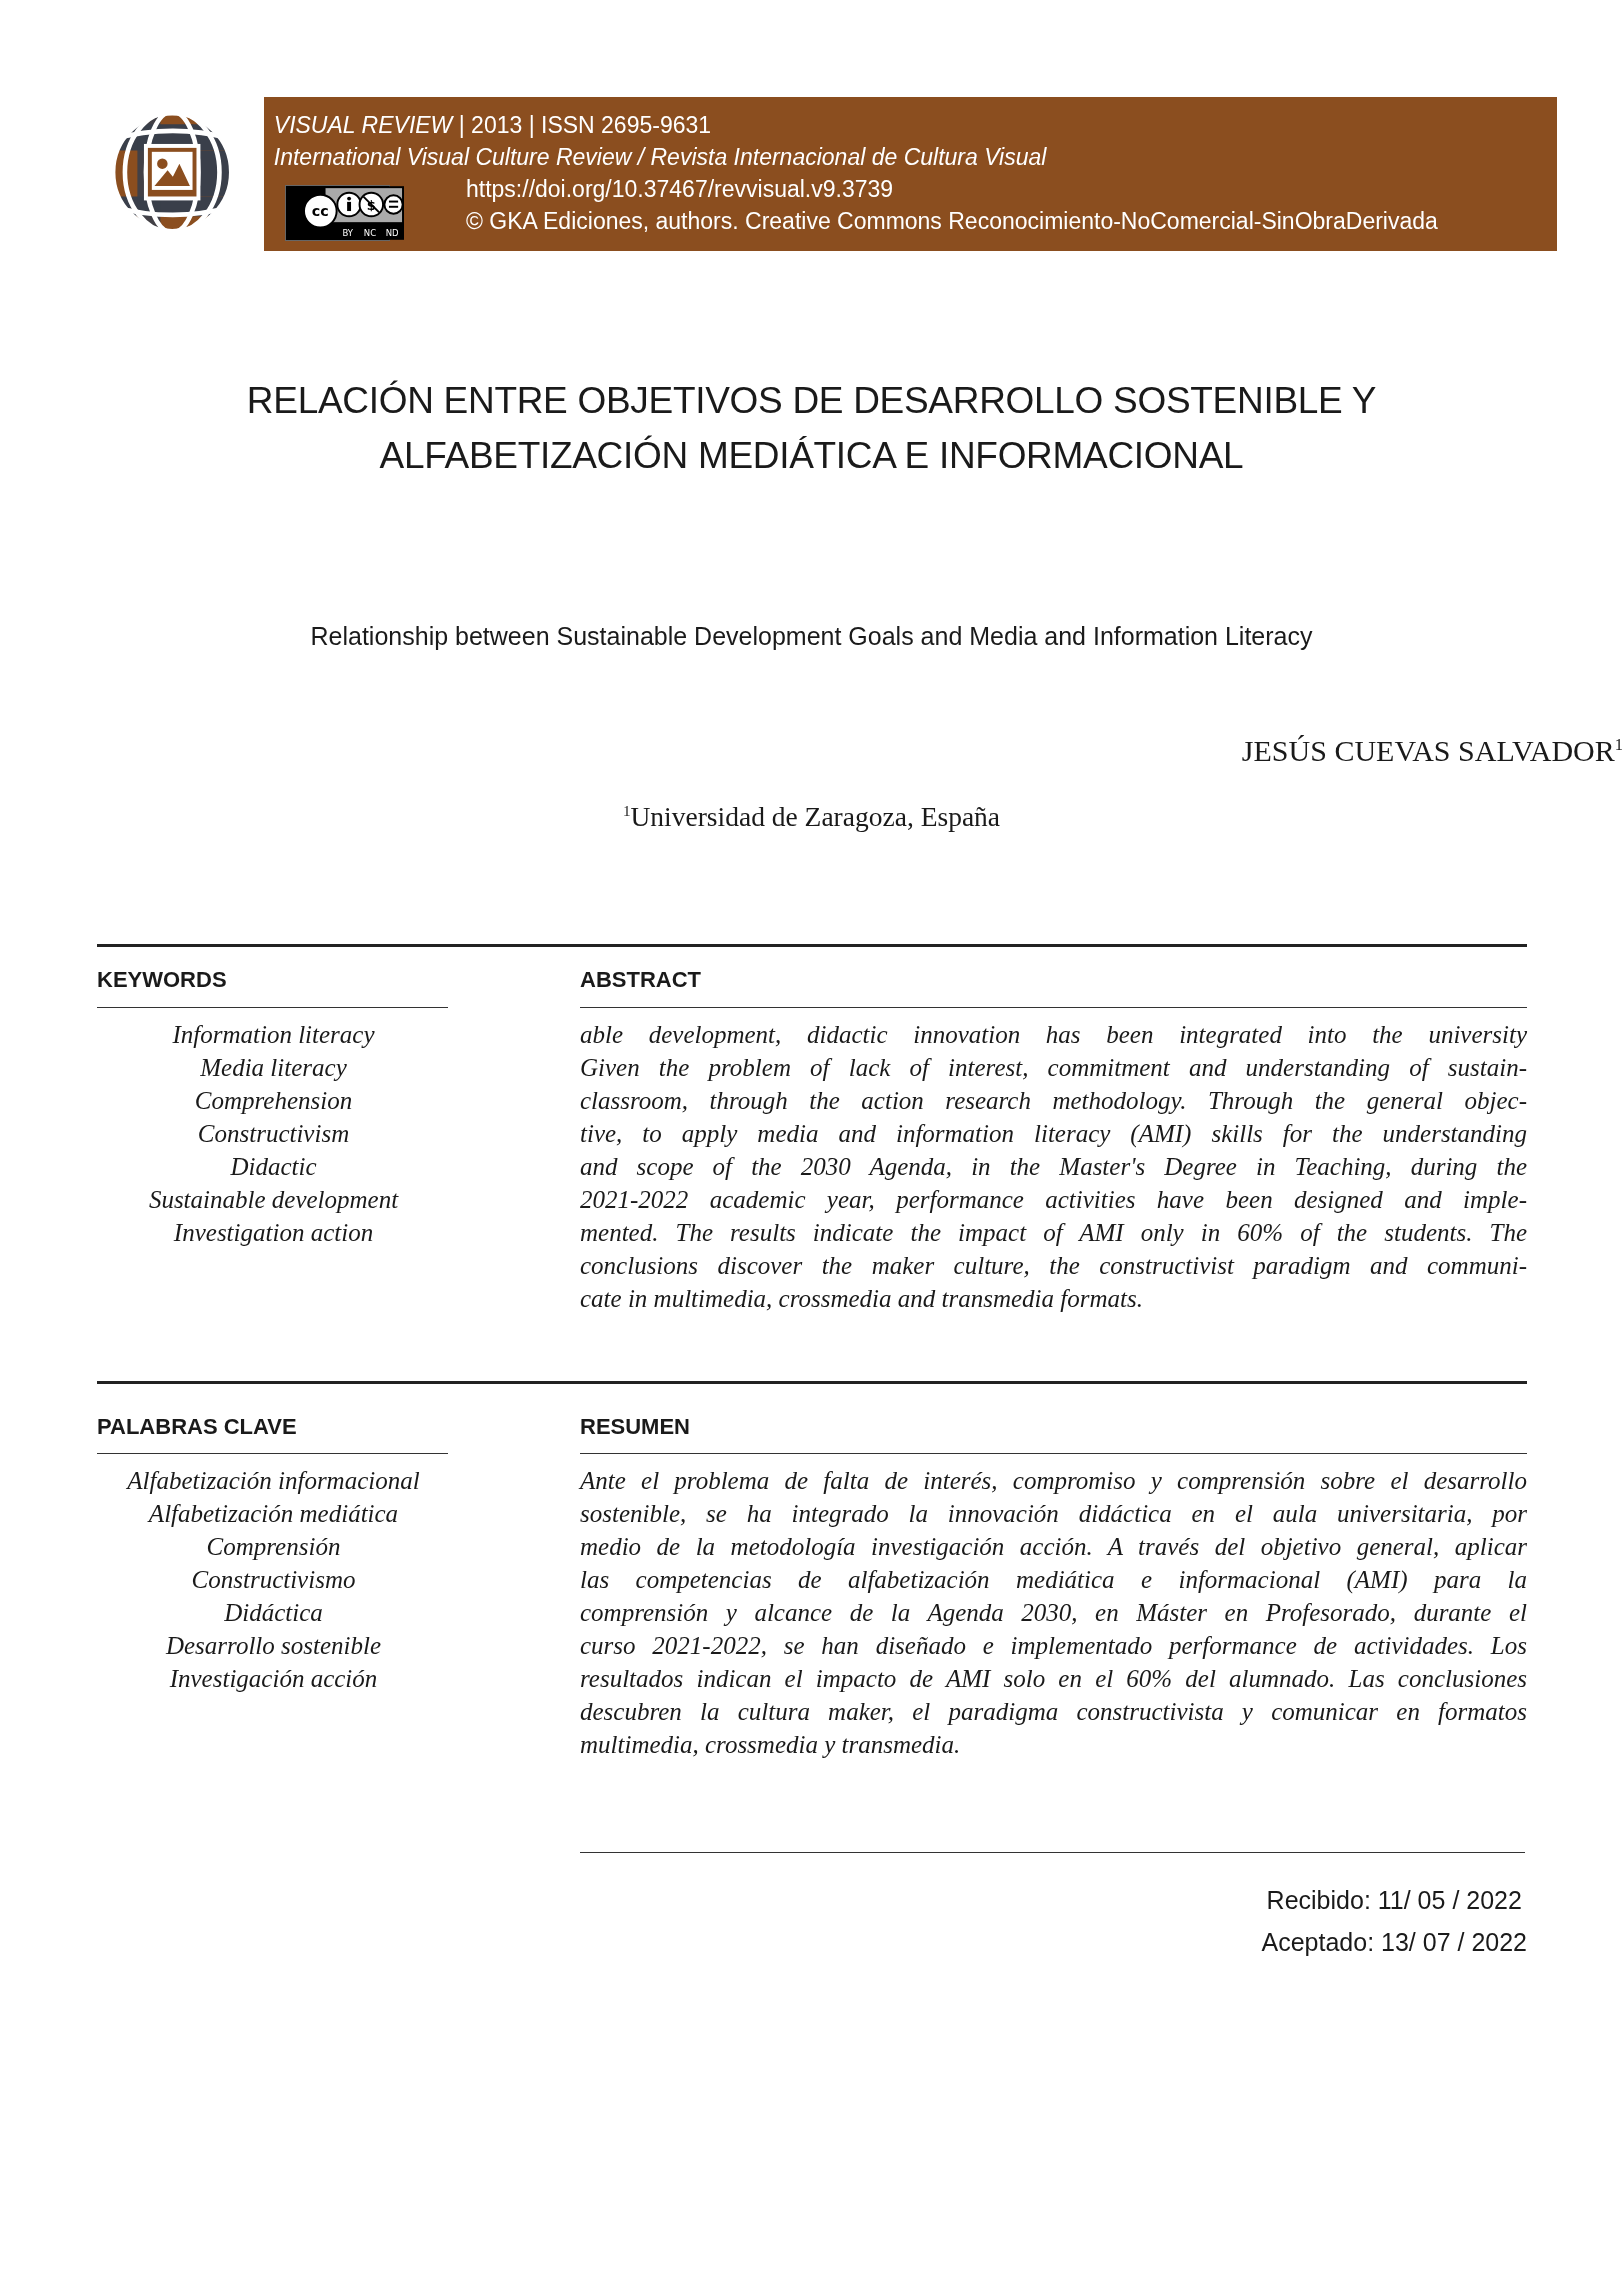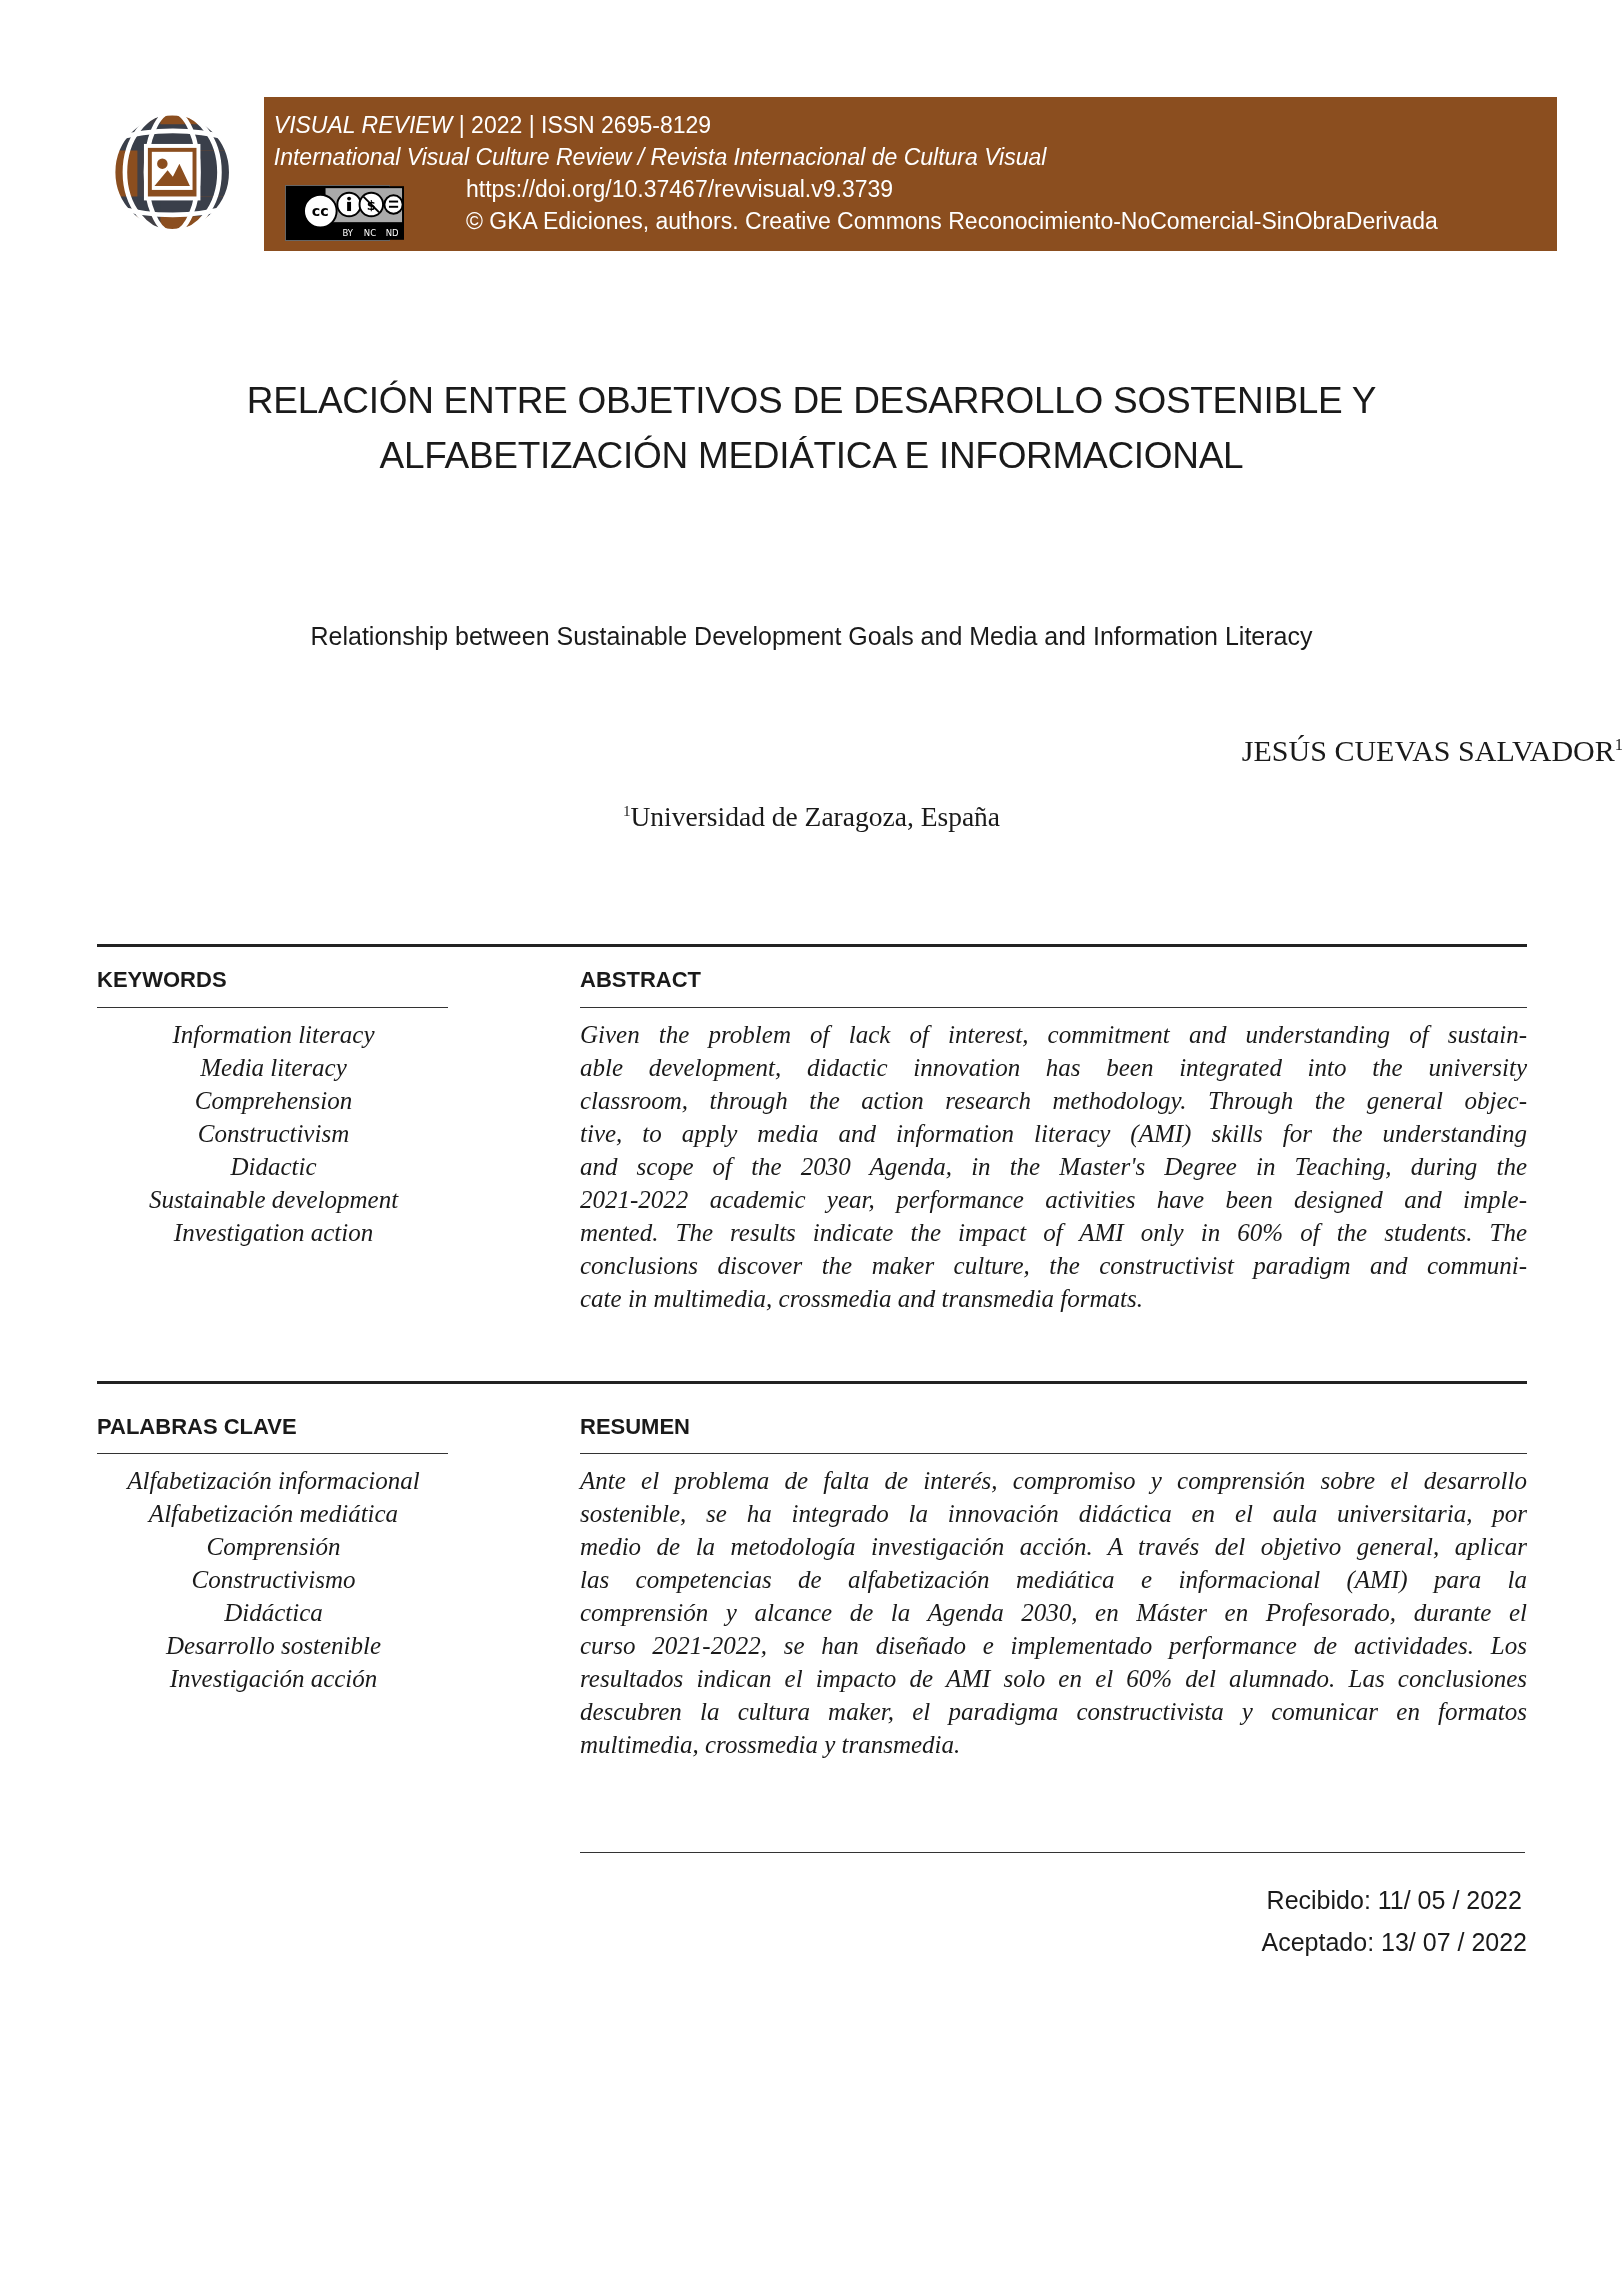--- a/index.html
+++ b/index.html
@@ -68,21 +68,21 @@
     <rect x="76" y="76" width="74" height="74" fill="#8B4E1F"></rect>
     <rect x="82" y="82" width="62" height="58" fill="#ffffff"></rect>
     <circle cx="98" cy="100" r="8" fill="#8B4E1F"></circle>
     <path d="M86,134 L106,110 L114,120 L124,100 L140,134 Z" fill="#8B4E1F"></path>
   </svg>
 </div>
 
 <div id="header-bar" class="abs sans">
   <div id="hdr-l1" class="line">
     <span class="it">VISUAL REVIEW</span>
-    <span>|  2022 | ISSN 2695-8129</span>
+    <span>|  2013 | ISSN 2695-9631</span>
   </div>
   <div id="hdr-l2" class="line">International Visual Culture Review / Revista Internacional de Cultura Visual</div>
   <div id="cc-badge">
     <svg width="102" height="54" viewBox="0 0 156 82">
       <rect x="0" y="0" width="156" height="82" fill="#000"></rect>
       <rect x="36" y="3" width="117" height="52" fill="#aaaaaa"></rect>
       <circle cx="28" cy="38" r="25" fill="#fff" stroke="#000" stroke-width="3"></circle>
       <text x="28" y="46" font-family="DejaVu Sans, sans-serif" font-size="22" font-weight="bold" text-anchor="middle" fill="#000">cc</text>
       <circle cx="72" cy="28" r="18" fill="#fff" stroke="#000" stroke-width="3"></circle>
       <circle cx="72" cy="19" r="3" fill="#000"></circle>
@@ -128,22 +128,22 @@
   <div>Information literacy</div>
   <div>Media literacy</div>
   <div>Comprehension</div>
   <div>Constructivism</div>
   <div>Didactic</div>
   <div>Sustainable development</div>
   <div>Investigation action</div>
 </div>
 
 <div class="abs abs-text serif" style="top:1018px;">
+  <span class="ln">able development, didactic innovation has been integrated into the university</span>
   <span class="ln">Given the problem of lack of interest, commitment and understanding of sustain-</span>
-  <span class="ln">able development, didactic innovation has been integrated into the university</span>
   <span class="ln">classroom, through the action research methodology. Through the general objec-</span>
   <span class="ln">tive, to apply media and information literacy (AMI) skills for the understanding</span>
   <span class="ln">and scope of the 2030 Agenda, in the Master's Degree in Teaching, during the</span>
   <span class="ln">2021-2022 academic year, performance activities have been designed and imple-</span>
   <span class="ln">mented. The results indicate the impact of AMI only in 60% of the students. The</span>
   <span class="ln">conclusions discover the maker culture, the constructivist paradigm and communi-</span>
   <span class="ln last">cate in multimedia, crossmedia and transmedia formats.</span>
 </div>
 
 <div class="abs thick-rule" style="top:1381px;"></div>

